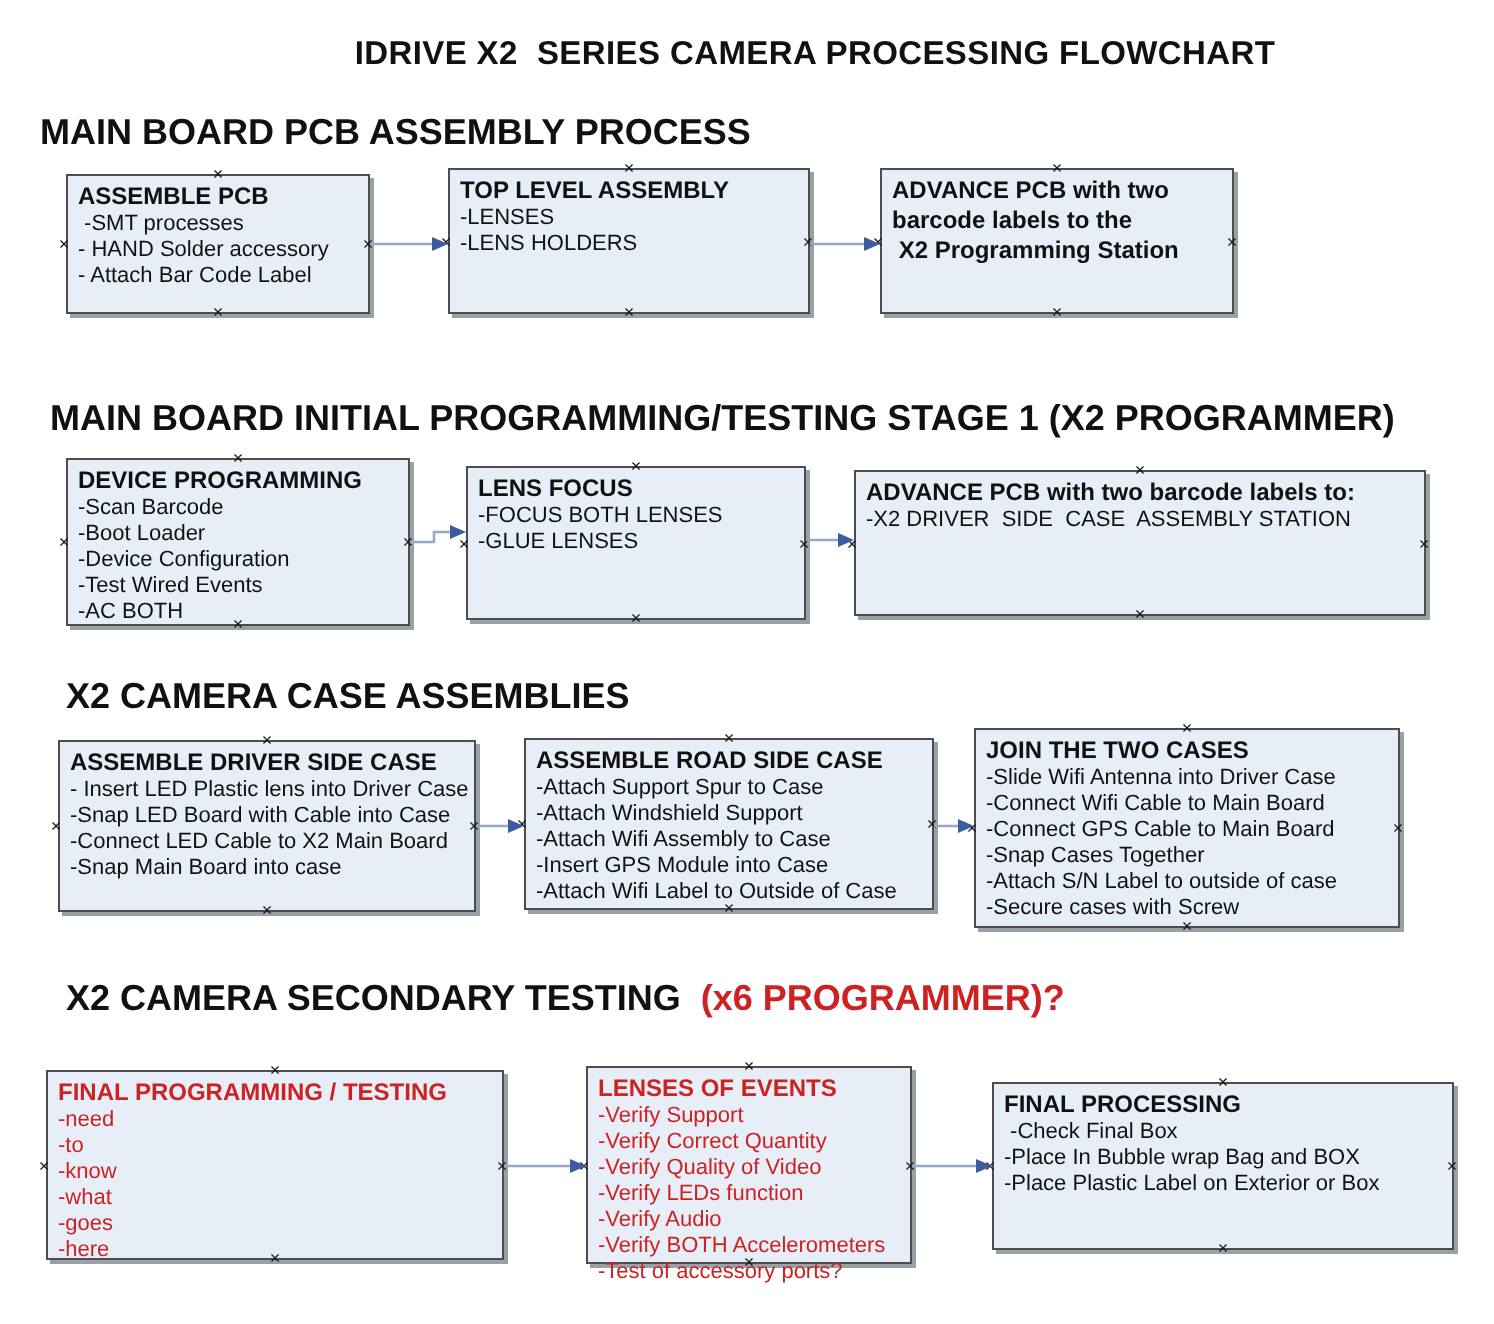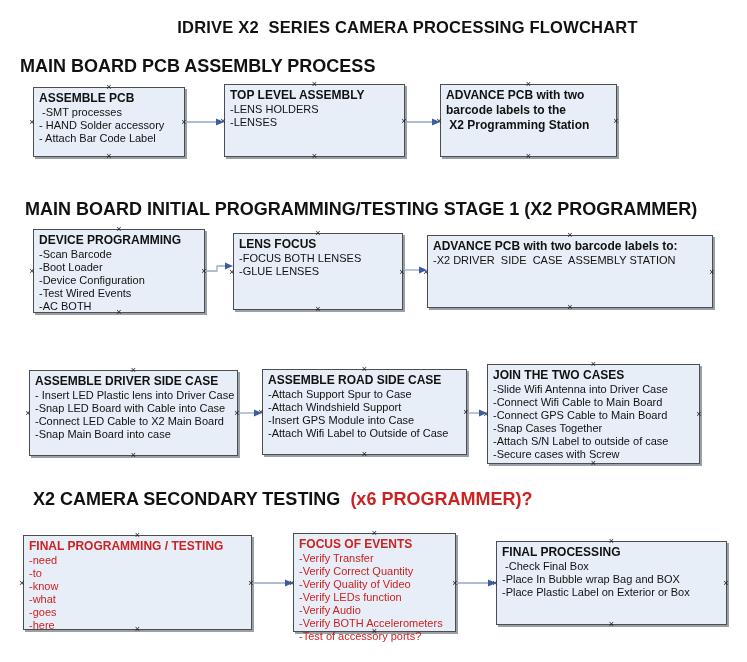--- a/index.html
+++ b/index.html
@@ -69,22 +69,22 @@
     <div class="box-item">- HAND Solder accessory</div>
     <div class="box-item">- Attach Bar Code Label</div>
   </div>
 
   <div class="flow-box" style="left:224px;top:84px;width:181px;height:73px;">
     <span class="handle ht">×</span>
     <span class="handle hb">×</span>
     <span class="handle hl">×</span>
     <span class="handle hr">×</span>
     <div class="box-title">TOP LEVEL ASSEMBLY</div>
+    <div class="box-item">-LENSES</div>
     <div class="box-item">-LENS HOLDERS</div>
-    <div class="box-item">-LENSES</div>
   </div>
 
   <div class="flow-box" style="left:440px;top:84px;width:177px;height:73px;">
     <span class="handle ht">×</span>
     <span class="handle hb">×</span>
     <span class="handle hl">×</span>
     <span class="handle hr">×</span>
     <div class="box-title">ADVANCE PCB with two
 barcode labels to the
  X2 Programming Station</div>
@@ -117,20 +117,21 @@
 
   <div class="flow-box" style="left:427px;top:235px;width:286px;height:73px;">
     <span class="handle ht">×</span>
     <span class="handle hb">×</span>
     <span class="handle hl">×</span>
     <span class="handle hr">×</span>
     <div class="box-title">ADVANCE PCB with two barcode labels to:</div>
     <div class="box-item">-X2 DRIVER  SIDE  CASE  ASSEMBLY STATION</div>
   </div>
 
+  <div class="section-heading" style="left:33px;top:338px;">X2 CAMERA CASE ASSEMBLIES</div>
 
   <div class="flow-box" style="left:29px;top:370px;width:209px;height:86px;">
     <span class="handle ht">×</span>
     <span class="handle hb">×</span>
     <span class="handle hl">×</span>
     <span class="handle hr">×</span>
     <div class="box-title">ASSEMBLE DRIVER SIDE CASE</div>
     <div class="box-item">- Insert LED Plastic lens into Driver Case</div>
     <div class="box-item">-Snap LED Board with Cable into Case</div>
     <div class="box-item">-Connect LED Cable to X2 Main Board</div>
@@ -138,20 +139,21 @@
   </div>
 
   <div class="flow-box" style="left:262px;top:369px;width:205px;height:86px;">
     <span class="handle ht">×</span>
     <span class="handle hb">×</span>
     <span class="handle hl">×</span>
     <span class="handle hr">×</span>
     <div class="box-title">ASSEMBLE ROAD SIDE CASE</div>
     <div class="box-item">-Attach Support Spur to Case</div>
     <div class="box-item">-Attach Windshield Support</div>
+    <div class="box-item">-Attach Wifi Assembly to Case</div>
     <div class="box-item">-Insert GPS Module into Case</div>
     <div class="box-item">-Attach Wifi Label to Outside of Case</div>
   </div>
 
   <div class="flow-box" style="left:487px;top:364px;width:213px;height:100px;">
     <span class="handle ht">×</span>
     <span class="handle hb">×</span>
     <span class="handle hl">×</span>
     <span class="handle hr">×</span>
     <div class="box-title">JOIN THE TWO CASES</div>
@@ -177,22 +179,22 @@
     <div class="box-item">-what</div>
     <div class="box-item">-goes</div>
     <div class="box-item">-here</div>
   </div>
 
   <div class="flow-box red-box" style="left:293px;top:533px;width:163px;height:99px;">
     <span class="handle ht">×</span>
     <span class="handle hb">×</span>
     <span class="handle hl">×</span>
     <span class="handle hr">×</span>
-    <div class="box-title">FOCUS OF EVENTS</div>
-    <div class="box-item">-Verify Transfer</div>
+    <div class="box-title">LENSES OF EVENTS</div>
+    <div class="box-item">-Verify Support</div>
     <div class="box-item">-Verify Correct Quantity</div>
     <div class="box-item">-Verify Quality of Video</div>
     <div class="box-item">-Verify LEDs function</div>
     <div class="box-item">-Verify Audio</div>
     <div class="box-item">-Verify BOTH Accelerometers</div>
     <div class="box-item">-Test of accessory ports?</div>
   </div>
 
   <div class="flow-box" style="left:496px;top:541px;width:231px;height:84px;">
     <span class="handle ht">×</span>

